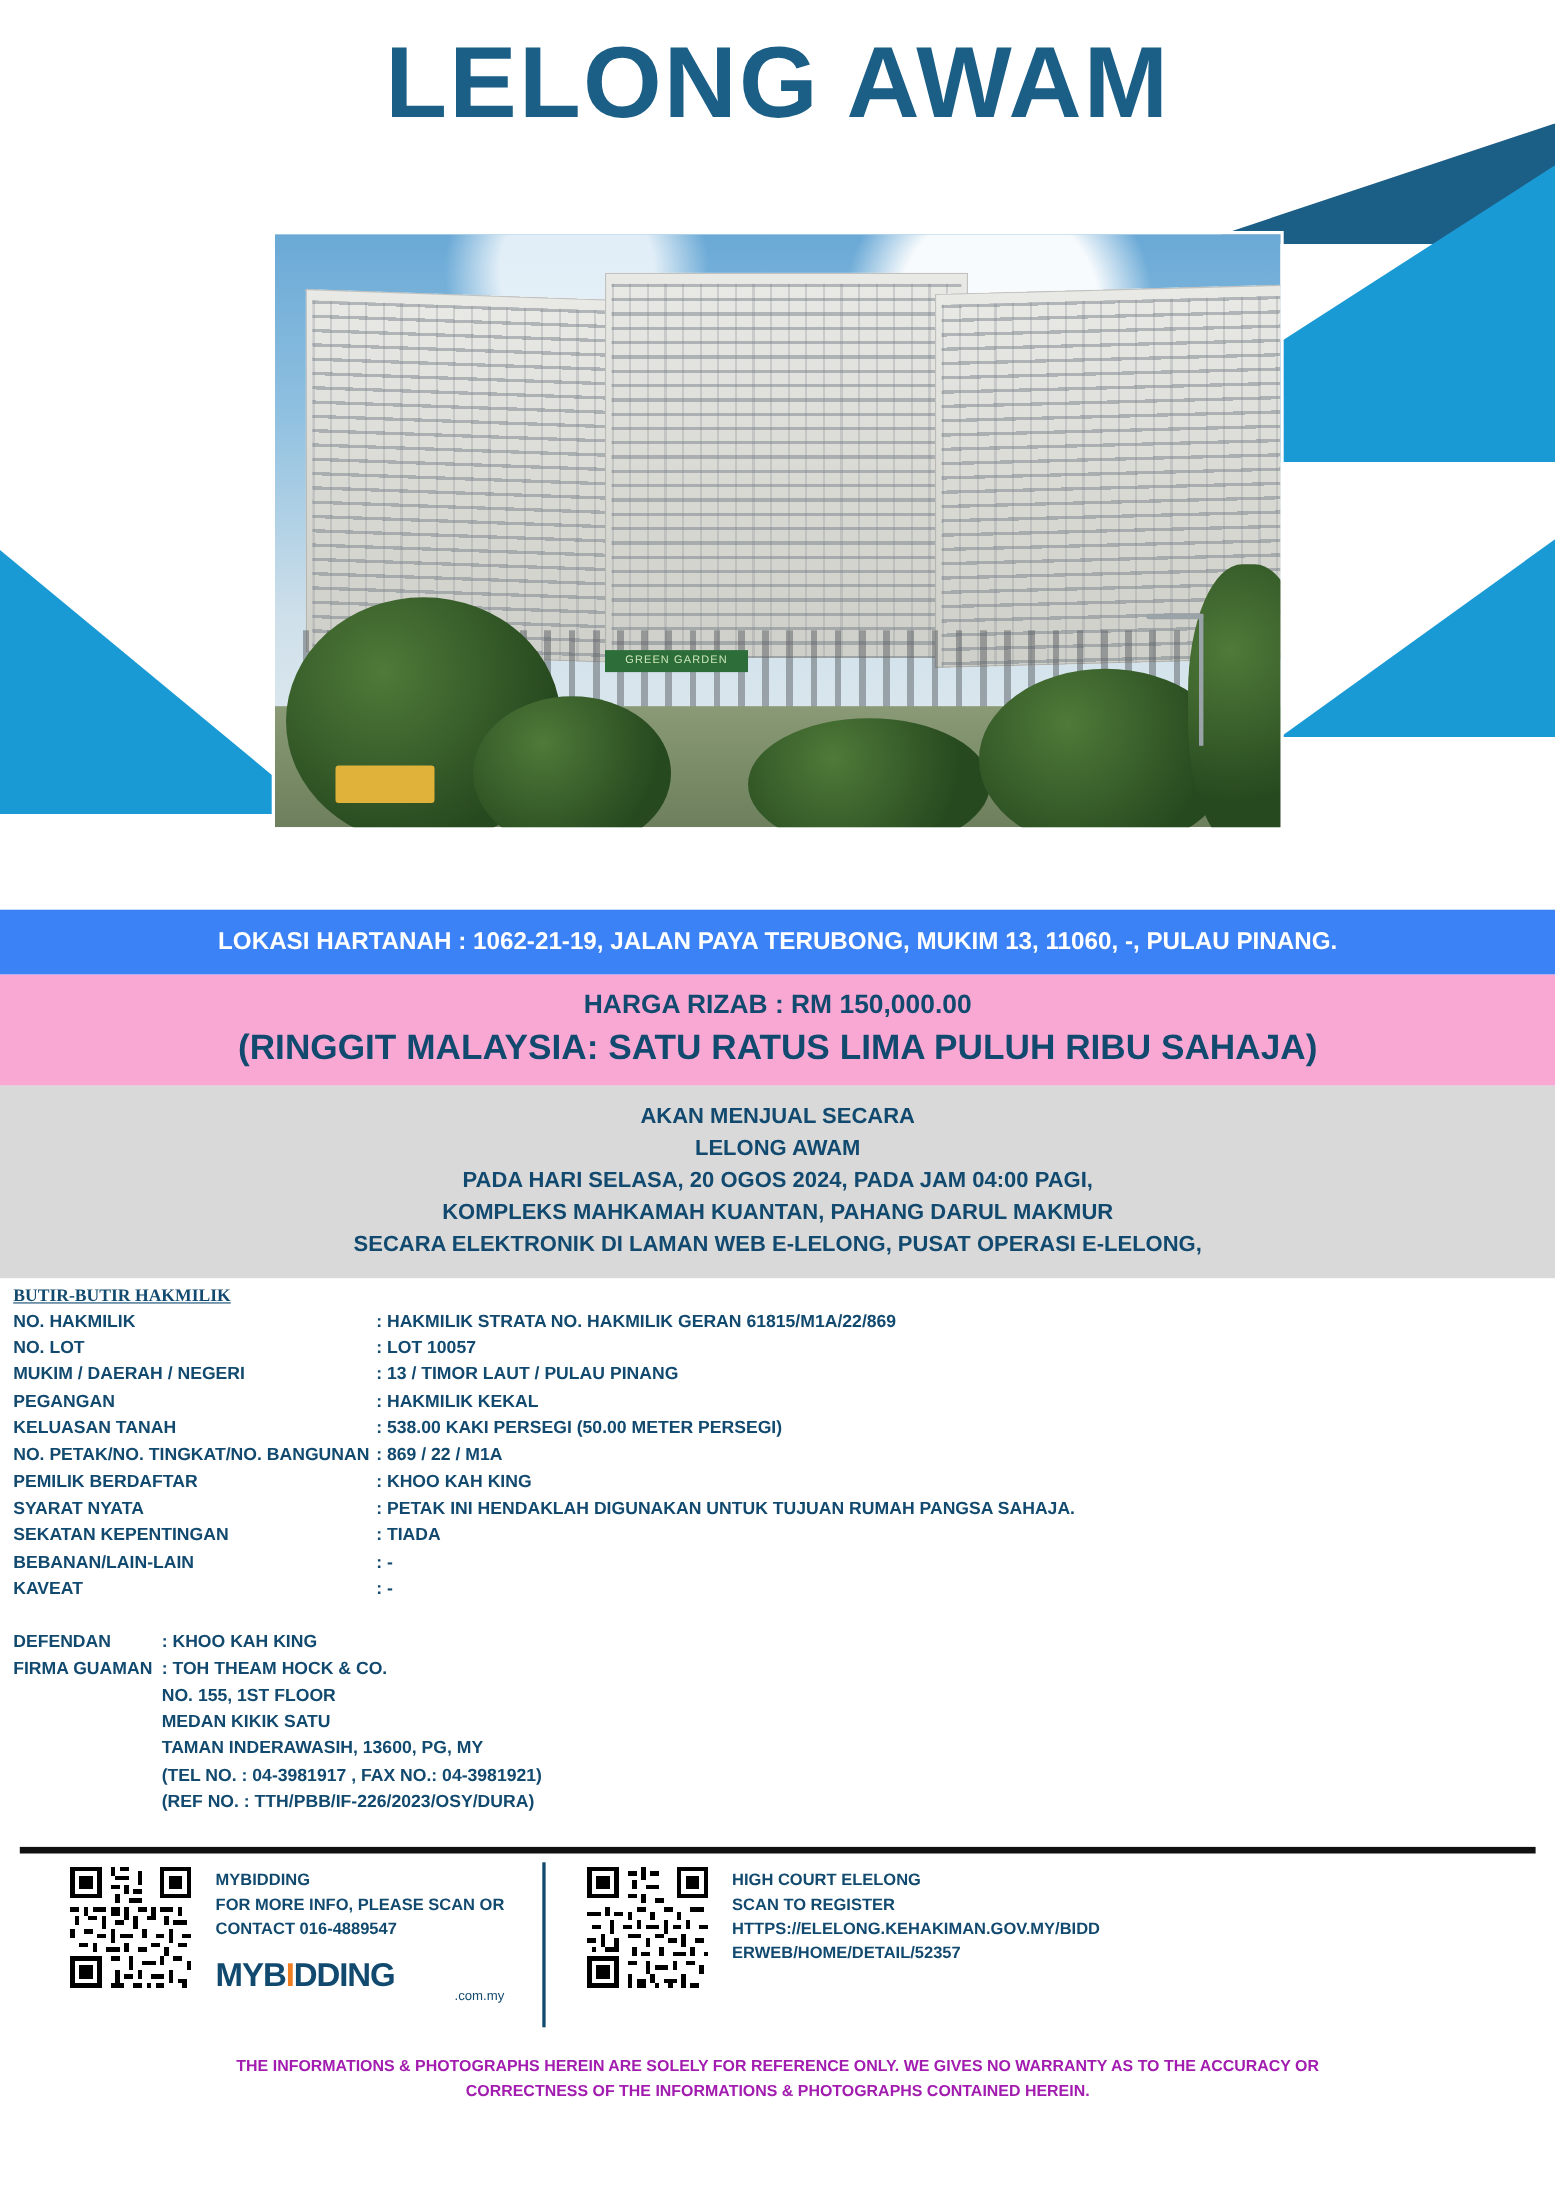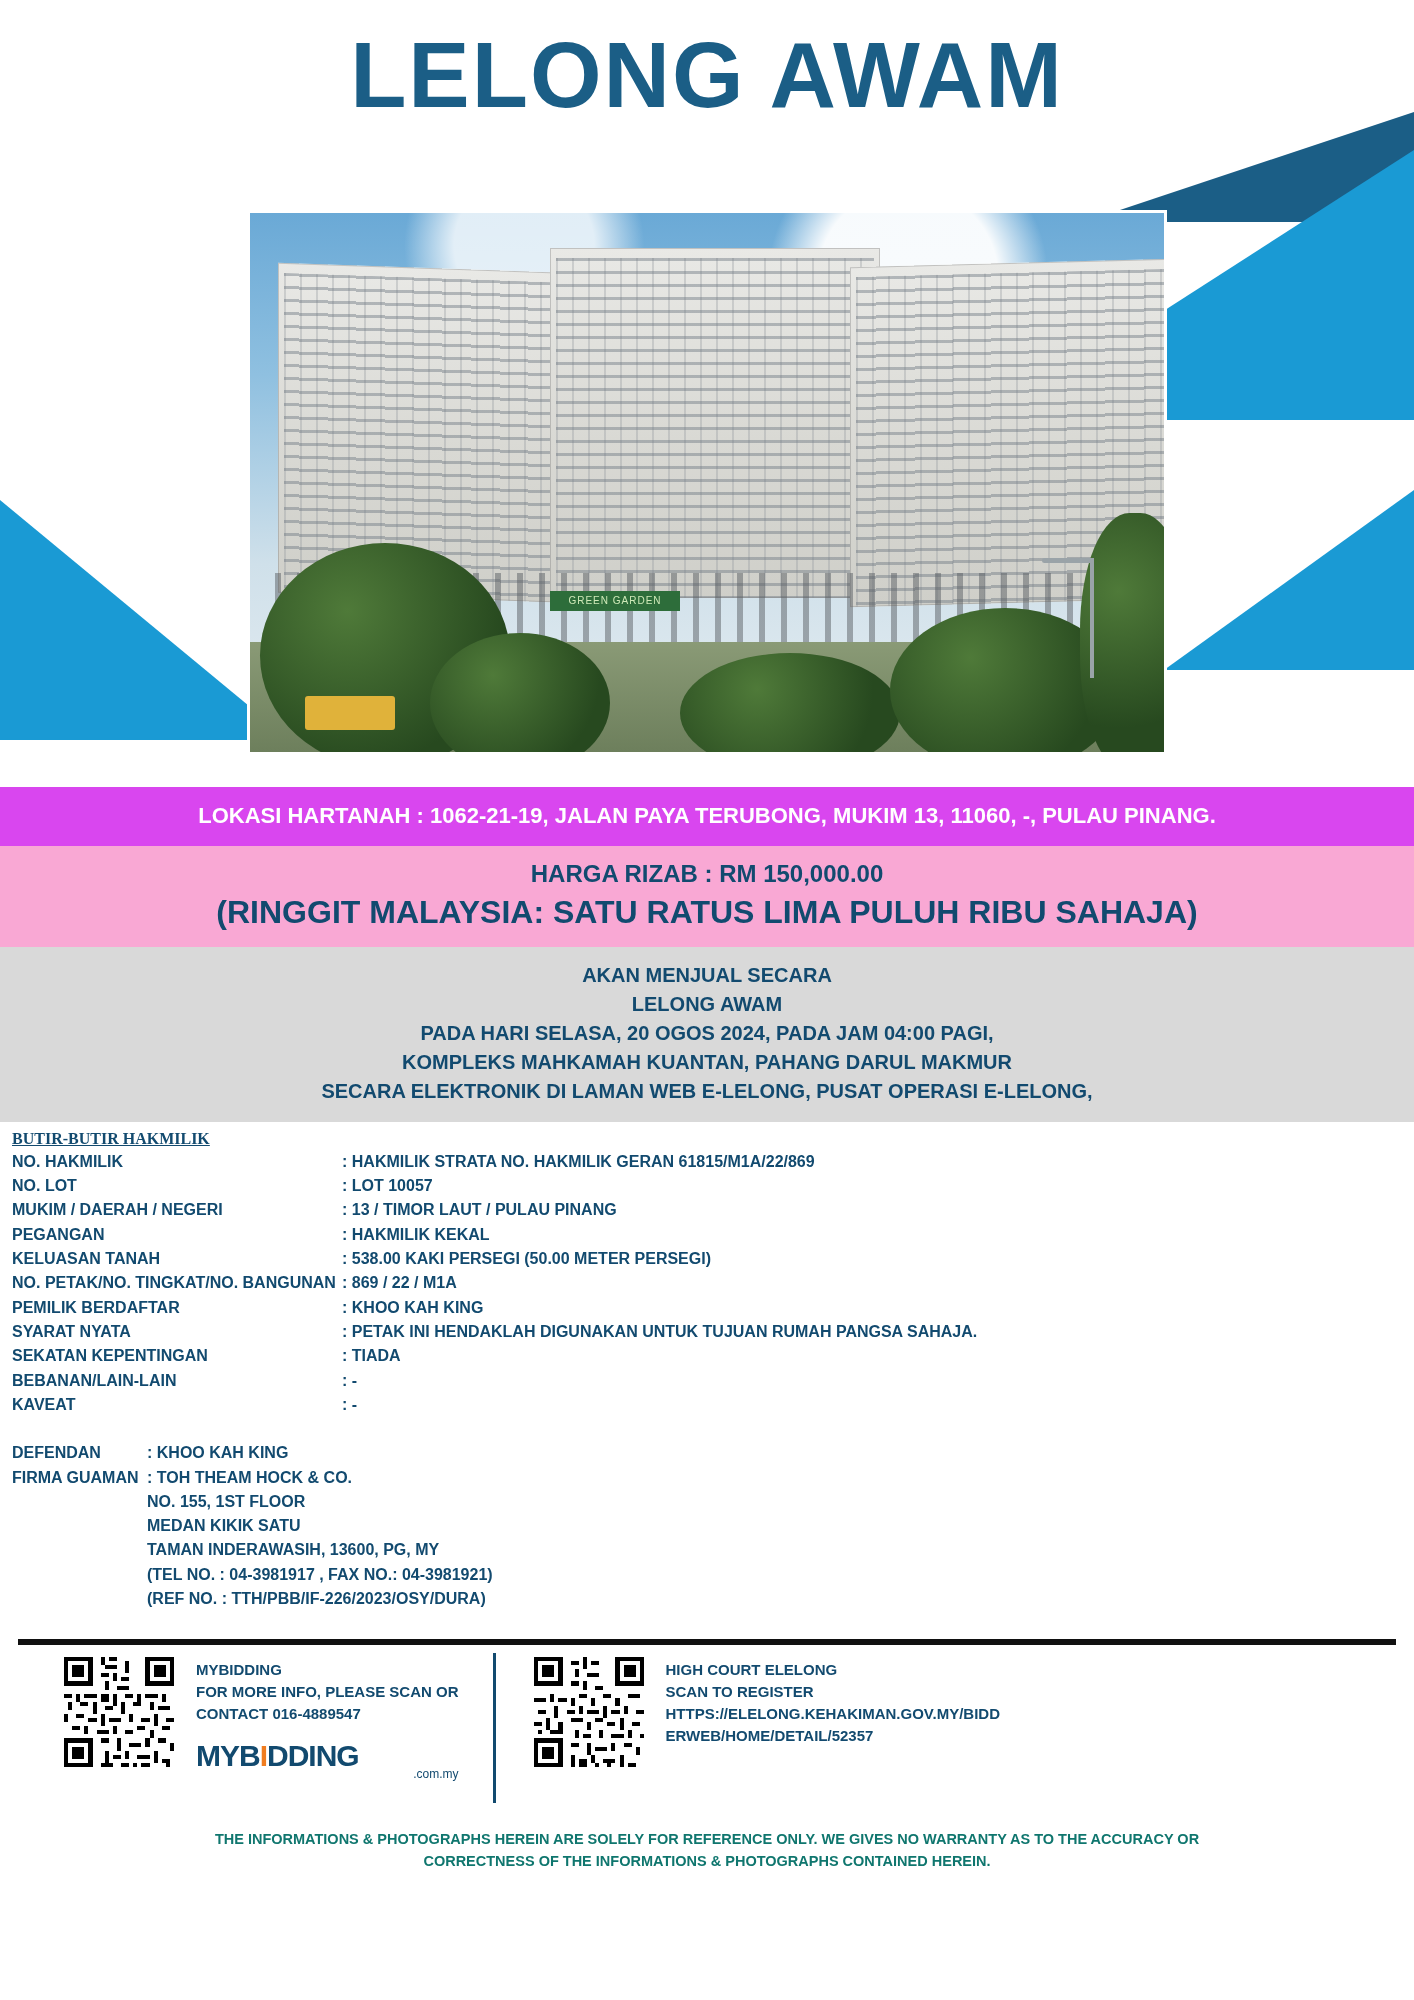--- a/index.html
+++ b/index.html
@@ -130,22 +130,22 @@
     position: absolute; right: 70px; top: 345px; width: 4px; height: 120px; background: #9aa3a8;
   }
   .pole:after{
     content:""; position:absolute; left:-48px; top:0; width:52px; height:5px; background:#9aa3a8; border-radius:3px;
   }
 
   
   .loc-bar {
     position: relative;
     z-index: 4;
-    margin-top: 32px;
-    background: #d946ef;
+    margin-top: 72px;
+    background: #3b82f6;
     color: #ffffff;
     font-weight: bold;
     font-size: 22px;
     text-align: center;
     padding: 14px 80px;
     line-height: 1.4;
   }
   .price-block {
     text-align: center;
     padding: 14px 0 16px;
@@ -224,21 +224,21 @@
   .brand .dot { color: #f07d20; }
   .brand-sub { font-size: 12px; text-align: right; color: #124a6f; margin-top: -6px; }
   .divider {
     width: 3px; background: #124a6f; height: 150px; margin: 0 34px;
   }
   .disclaimer {
     margin-top: 26px;
     text-align: center;
     font-size: 14.5px;
     font-weight: bold;
-    color: #0f766e;
+    color: #a21caf;
     line-height: 1.5;
     padding: 0 60px 10px;
   }
 </style>
 </head>
 <body>
 
 <div class="header">
   <div class="deco-tr1"></div>
   <div class="deco-tr2"></div>

